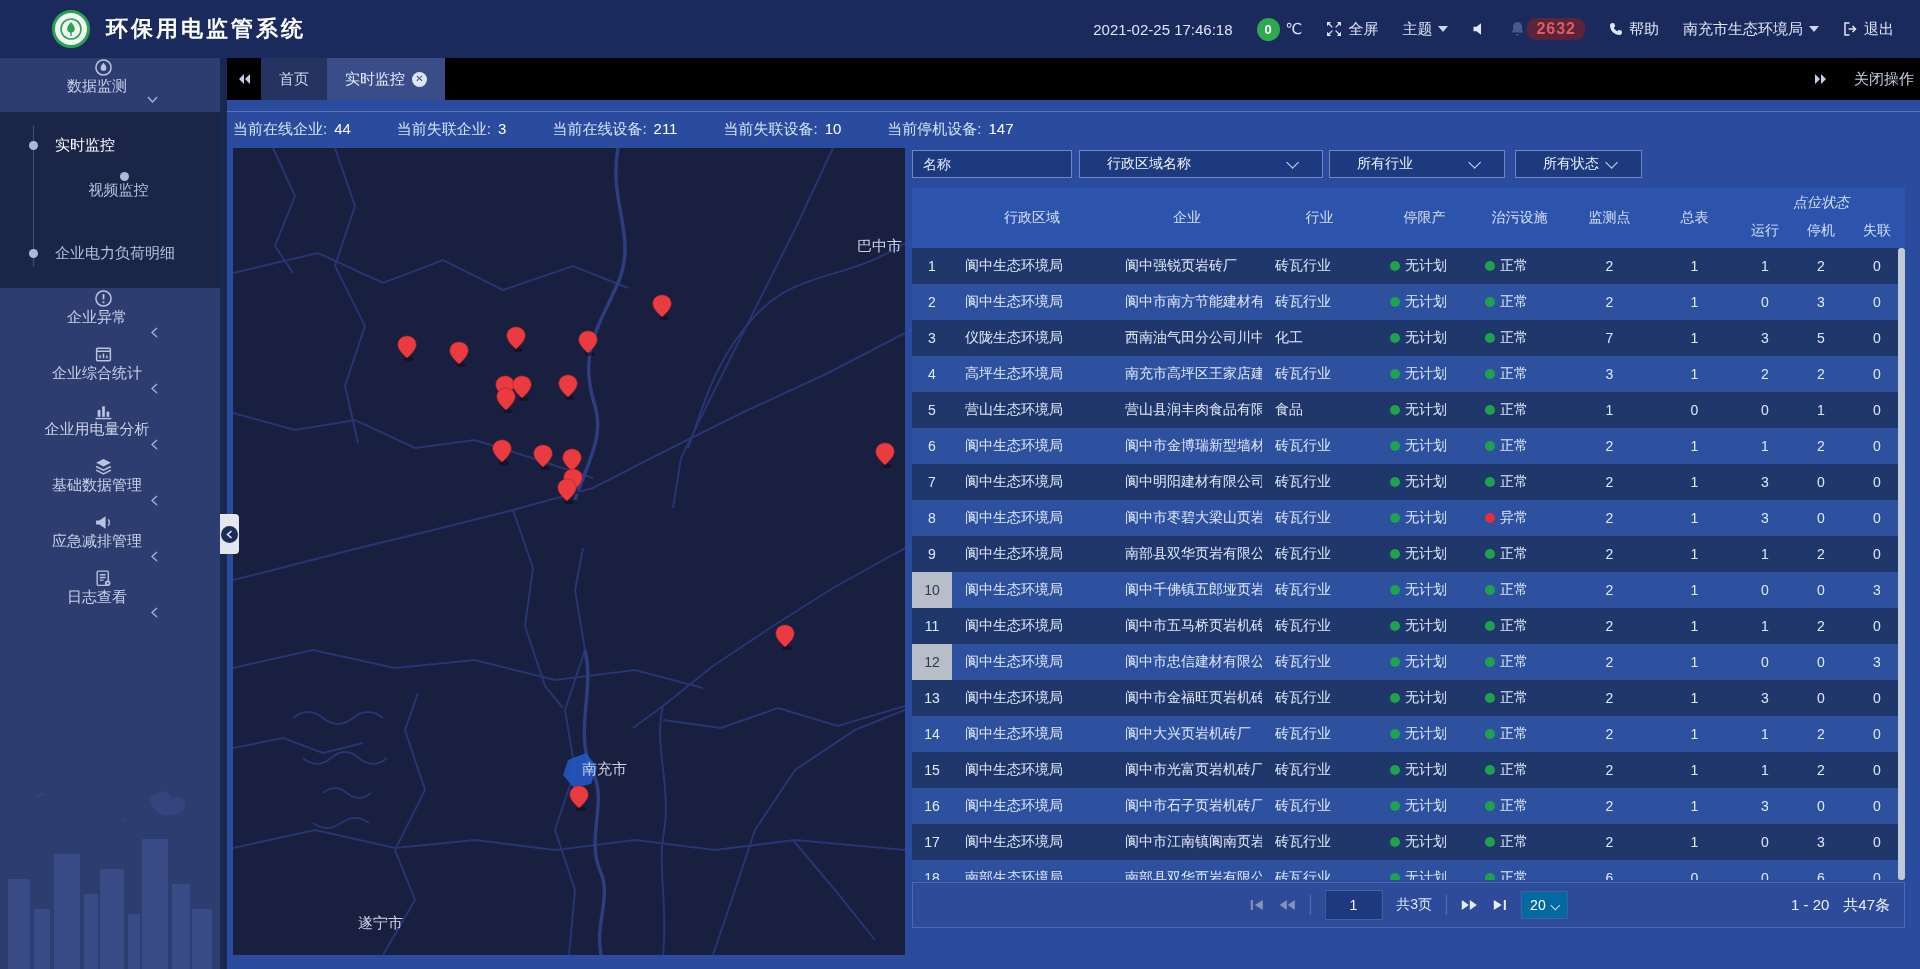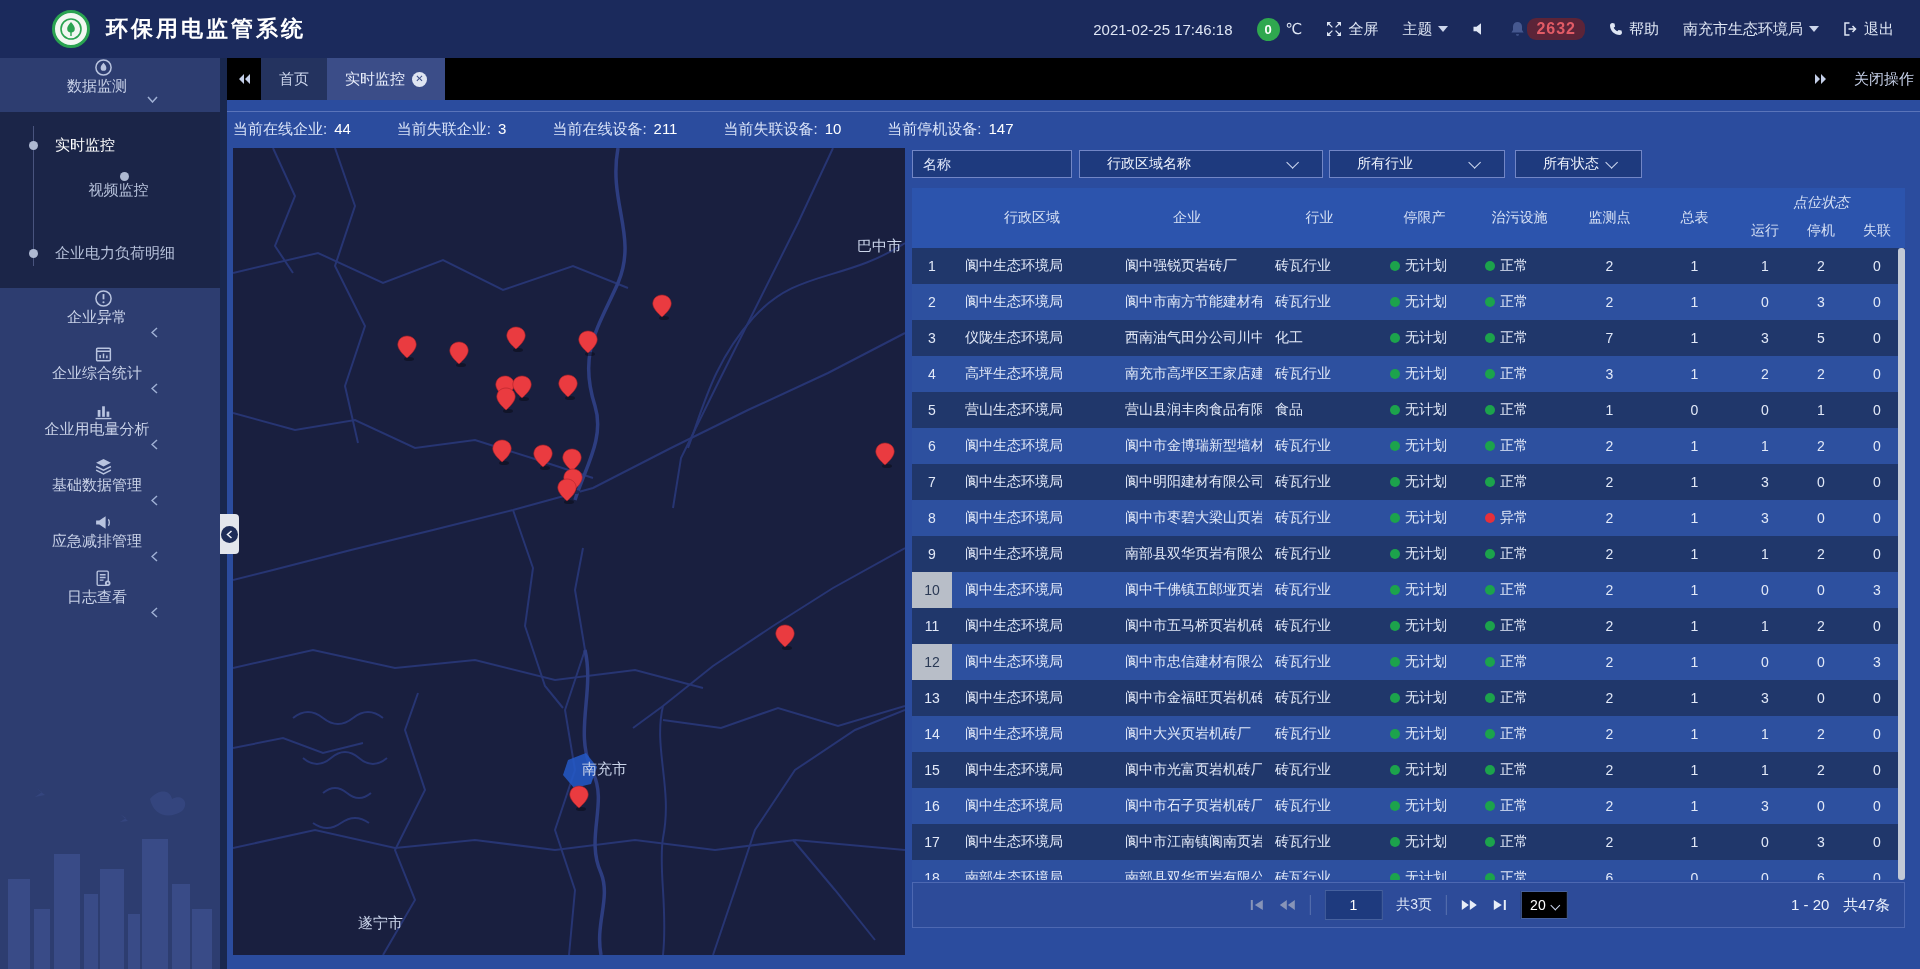--- a/index.html
+++ b/index.html
@@ -107,21 +107,21 @@
   .pager{position:absolute;left:0;top:734px;width:993px;height:46px;background:#2d4b99;
          border:1px solid #4d68b2;box-sizing:border-box;display:flex;align-items:center;}
   .pager-center{position:absolute;left:50%;transform:translateX(-50%);display:flex;align-items:center;gap:14px;}
   .pbtn{display:flex;align-items:center;cursor:pointer;}
   .pbtn.disabled{color:#8794b8;}
   .pbtn.enabled{color:#e8eef8;}
   .psep{width:1px;height:20px;background:#5a72b0;}
   .page-input{width:52px;height:26px;background:#1e3a7e;border:1px solid #46619f;color:#fff;
               text-align:center;font-size:14px;font-family:inherit;}
   .pager-label{font-size:14px;color:#dfe7f8;}
-  .size-select{display:flex;align-items:center;gap:6px;background:#000000;border:1px solid #46619f;
+  .size-select{display:flex;align-items:center;gap:6px;background:#0369a1;border:1px solid #46619f;
                height:26px;padding:0 8px;font-size:14px;color:#fff;cursor:pointer;}
   .pager-right{position:absolute;right:14px;display:flex;gap:14px;font-size:15px;color:#eaf0fc;}
 
   .maplabel{font-size:15px;fill:#cbd5ea;}
 </style>
 </head>
 <body>
 
 <div id="app">
 

